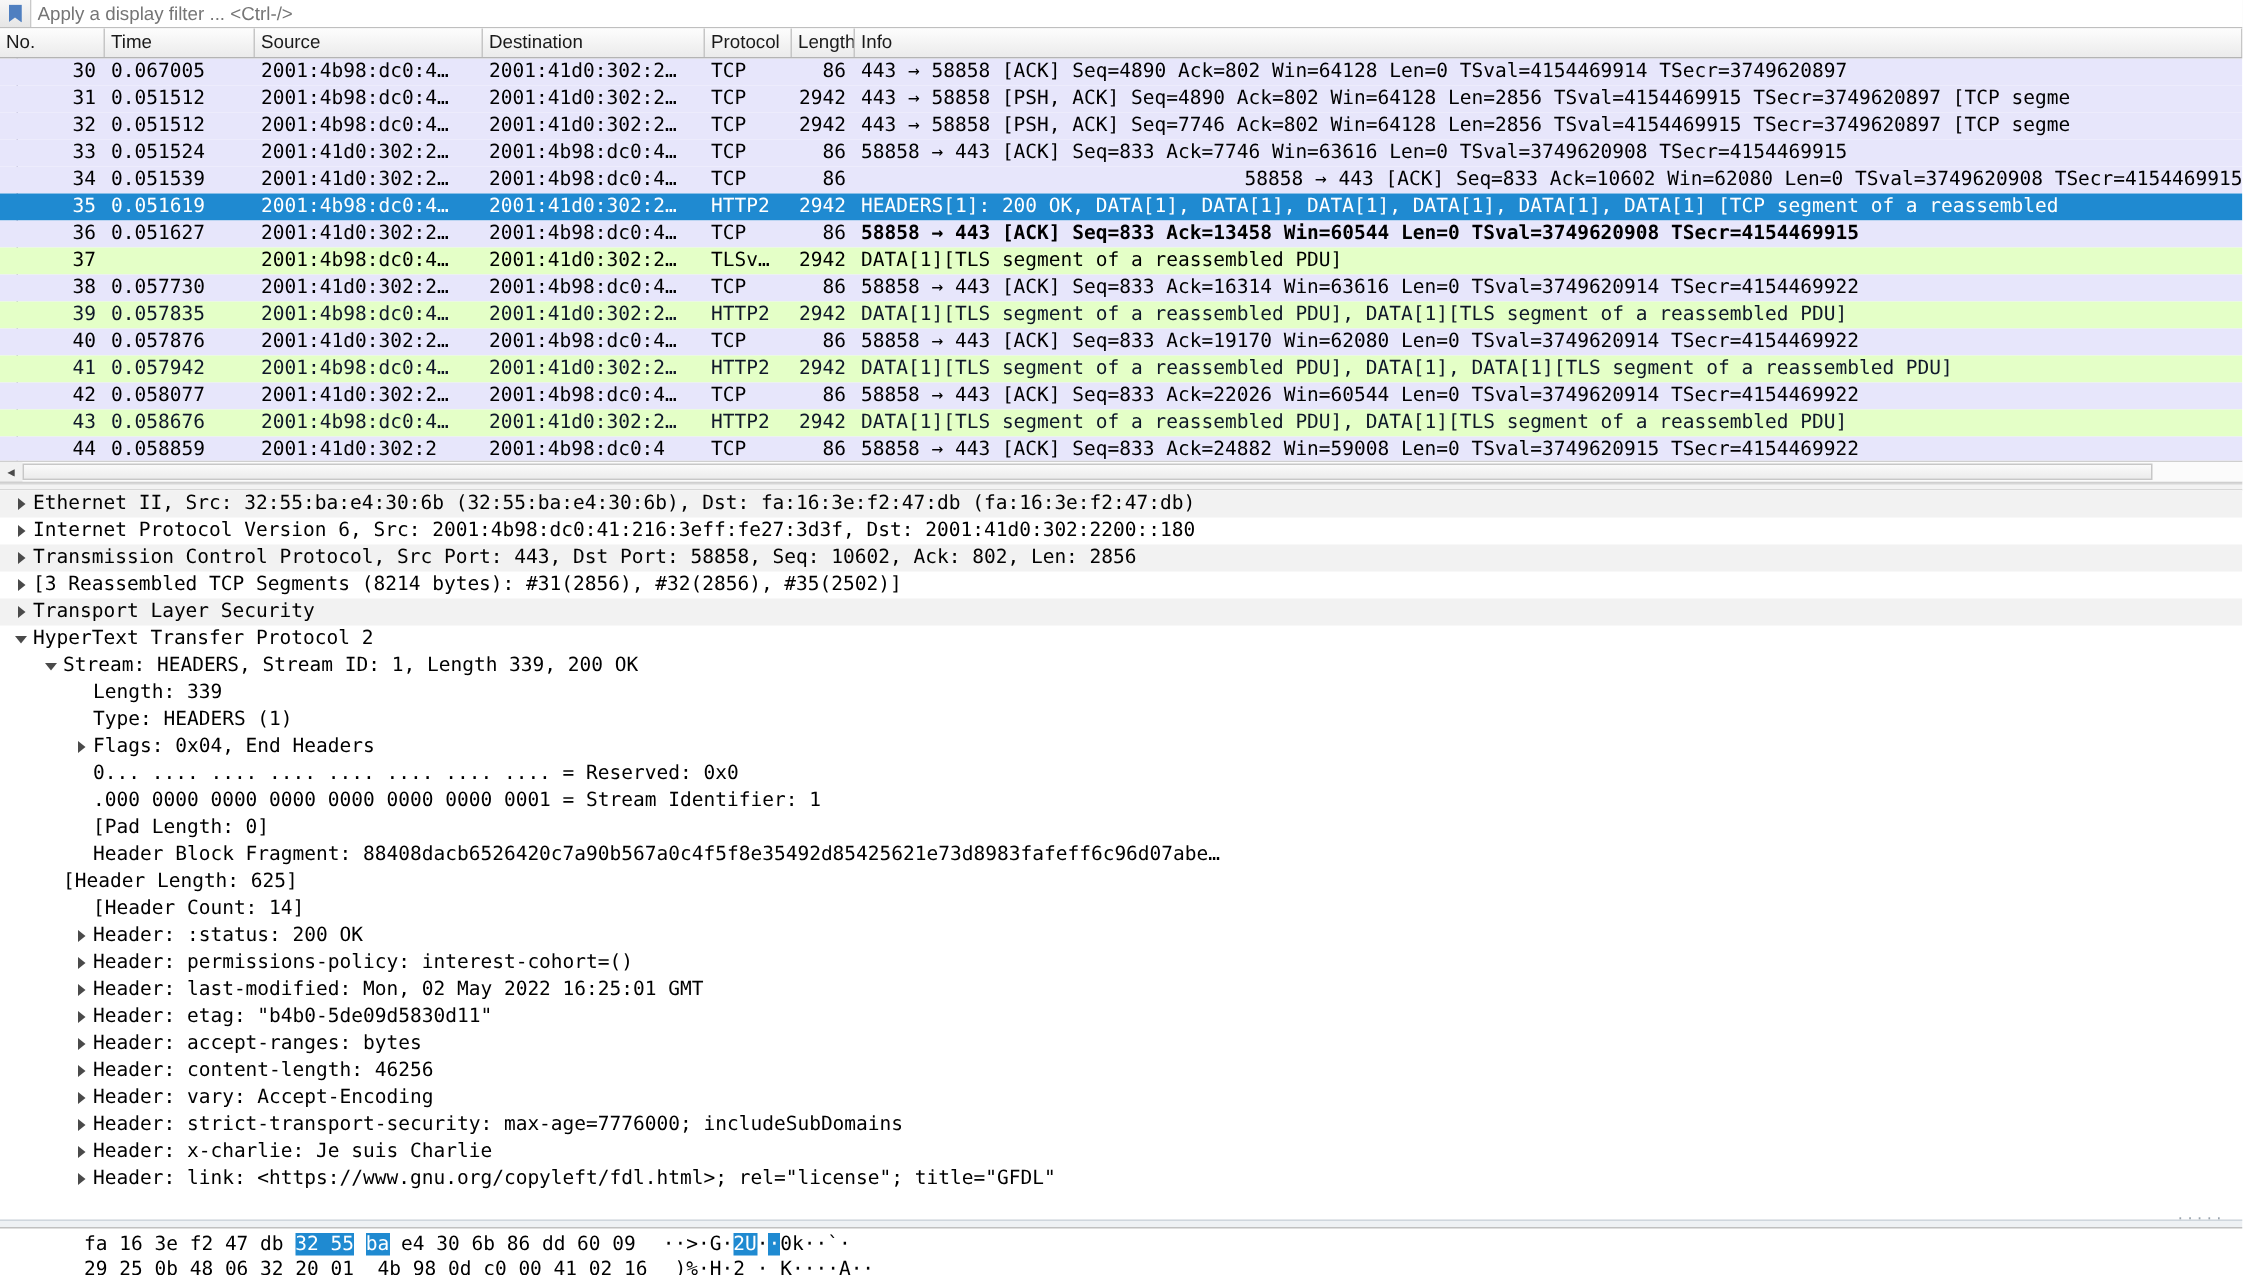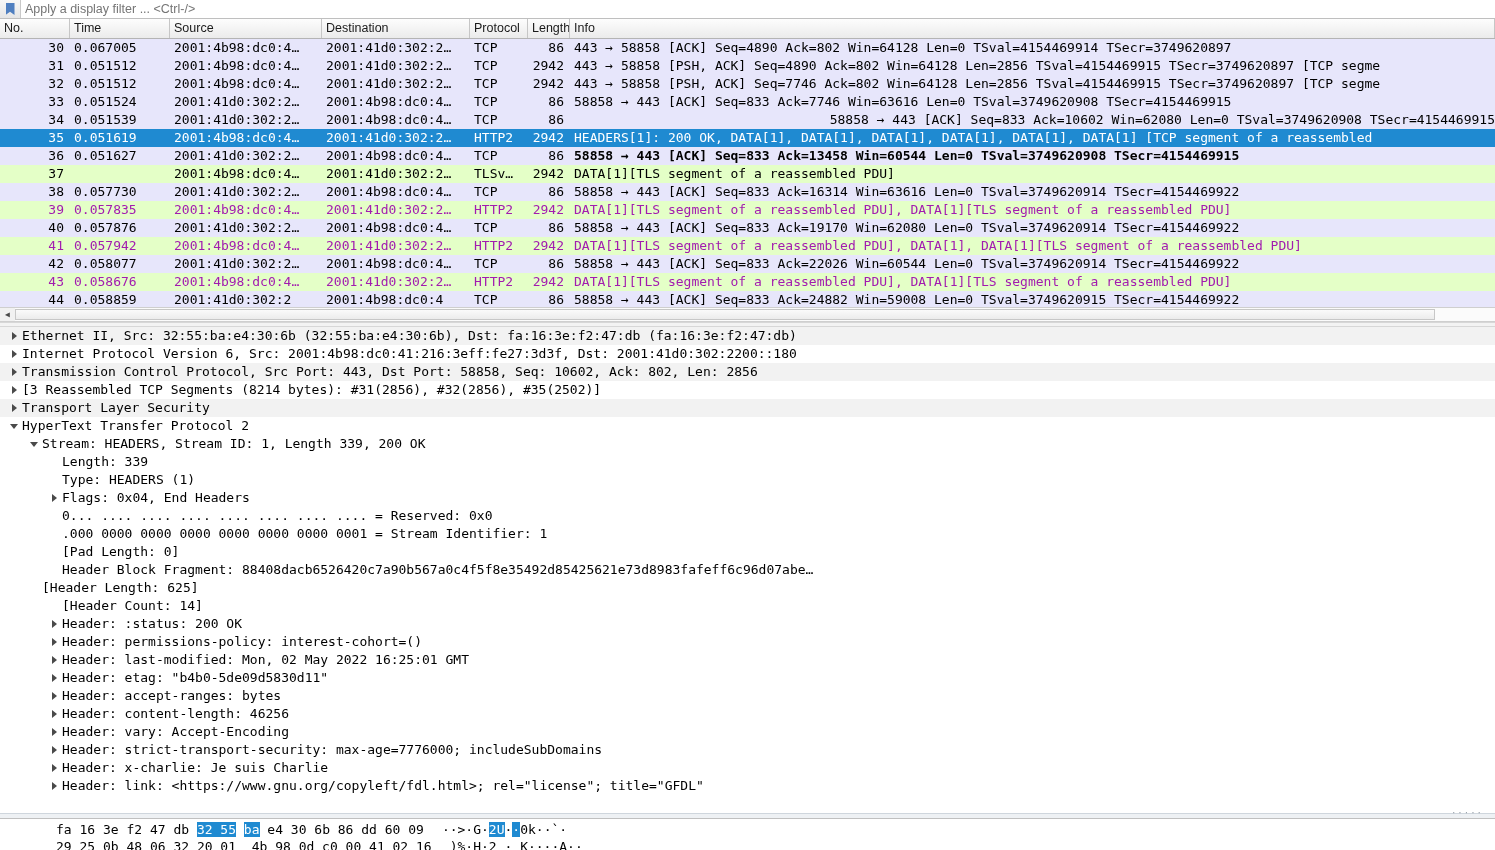--- a/index.html
+++ b/index.html
@@ -74,21 +74,21 @@
     position: relative;
   }
   .row .cell {
     box-sizing: border-box;
     overflow: hidden;
     white-space: nowrap;
     padding-left: 4px;
   }
   .cell.num, .cell.len { text-align: right; padding-right: 6px; padding-left: 0; }
   .row.bg-tcp   { background: #e7e6fb; color: #000000; }
-  .row.bg-http  { background: #e4ffc7; color: #a21caf; }
+  .row.bg-http  { background: #e4ffc7; color: #0f172a; }
   .row.bg-tls   { background: #e4ffc7; color: #000000; }
   .row.sel      { background: #1f8ad1; color: #ffffff; }
 
   
   .gutter {
     position: absolute; left: 0; top: 0;
     width: 20px; height: 100%;
     pointer-events: none;
   }
   .stream-line {

